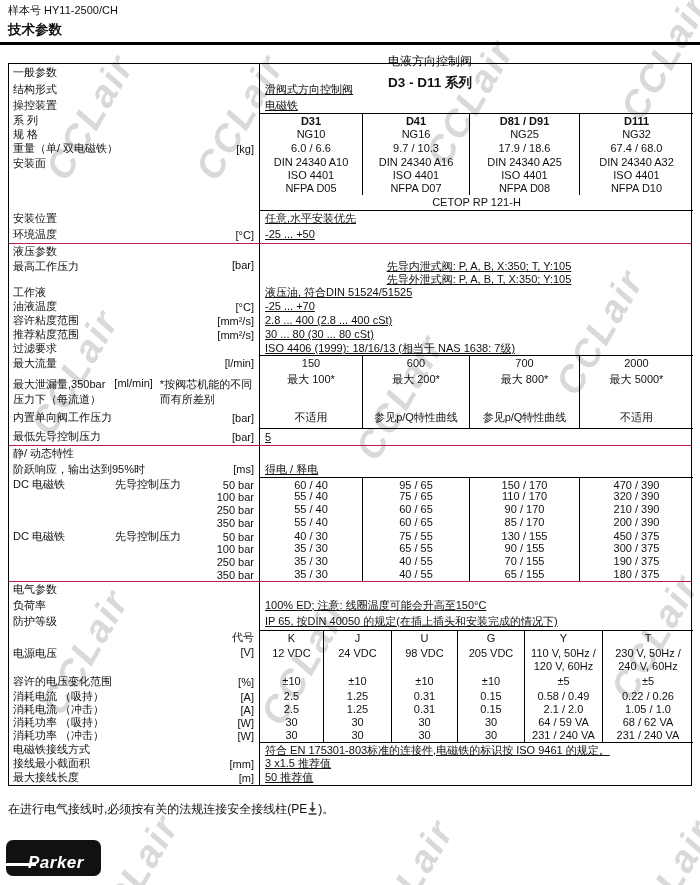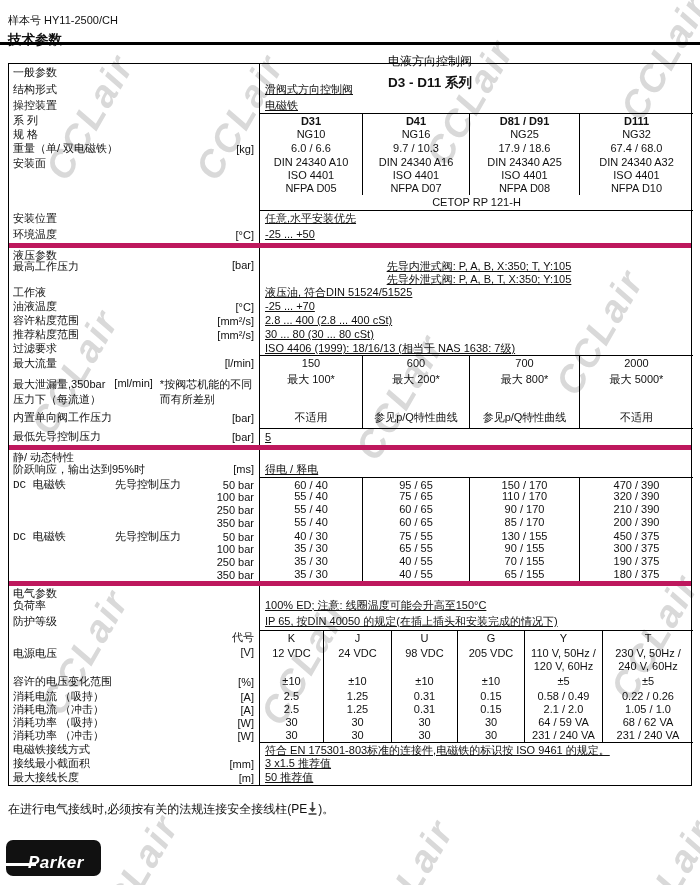--- a/index.html
+++ b/index.html
@@ -21,47 +21,47 @@
     font-weight: bold;
     font-style: italic;
     letter-spacing: 2px;
     color: #d9d9d9;
     transform: rotate(-60deg);
     z-index: 0;
     pointer-events: none;
     white-space: nowrap;
   }
   
-  .hdr-left { position: absolute; left: 8px; top: 13px; z-index: 1; }
+  .hdr-left { position: absolute; left: 8px; top: 3px; z-index: 1; }
   .hdr-left .l1 { font-size: 11px; }
   .hdr-left .l2 { font-size: 13.5px; font-weight: bold; margin-top: 3px; }
   .hdr-center { position: absolute; left: 290px; top: 5px; width: 280px; text-align: center; z-index: 1; }
   .hdr-center .l1 { font-size: 12px; font-weight: normal; margin-top: 48px; }
   .hdr-center .l2 { font-size: 13.5px; font-weight: bold; margin-top: 4px; }
   .rule { position: absolute; left: 0; top: 42px; width: 700px; height: 3px; background: #000; z-index: 1; }
   
   .tbl {
     position: absolute; left: 8px; top: 63px; width: 684px;
     border: 1.5px solid #000; z-index: 1; background: transparent;
   }
   .r { display: grid; align-items: stretch; }
   .c2 { grid-template-columns: 250px 434px; }
   .c5 { grid-template-columns: 250px 103px 107px 110px 114px; }
   .c7 { grid-template-columns: 250px 64px 68px 66px 67px 78px 91px; }
-  .btf { border-top: 5px solid #be185d; }
+  .btf { border-top: 1px solid #be185d; }
   .h13{height:13px}.h14{height:14px}.h15{height:15px}.h16{height:16px}.h17{height:17px}
   .h21{height:21px}.h27{height:27px}.h29{height:29px}.h36{height:36px}.h40{height:40px}
   .lab { display: flex; justify-content: space-between; align-items: center; padding: 0 5px 0 4px; height: 100%; }
   .lab.top { align-items: flex-start; padding-top: 1px; }
   .lab.col { align-items: flex-end; justify-content: flex-start; padding-top: 2px; }
   .labline { display: flex; justify-content: space-between; }
   .note { padding-left: 7px; margin-top: 1px; }
   .sec { font-weight: normal; }
   .lab3 { display: flex; align-items: center; height: 100%; padding: 0 5px 0 4px; }
-  .lab3 .s1 { width: 102px; font-family: Liberation Mono, monospace; }
+  .lab3 .s1 { width: 102px; }
   .lab3 .s2 { width: 100px; }
   .lab3 .s3 { flex: 1; text-align: right; }
   .c {
     border-left: 1px solid #000;
     height: 100%;
     display: flex; flex-direction: column;
     align-items: center; justify-content: center;
     text-align: center; line-height: 13px;
   }
   .c.left { align-items: flex-start; text-align: left; padding-left: 5px; text-decoration: underline; }

